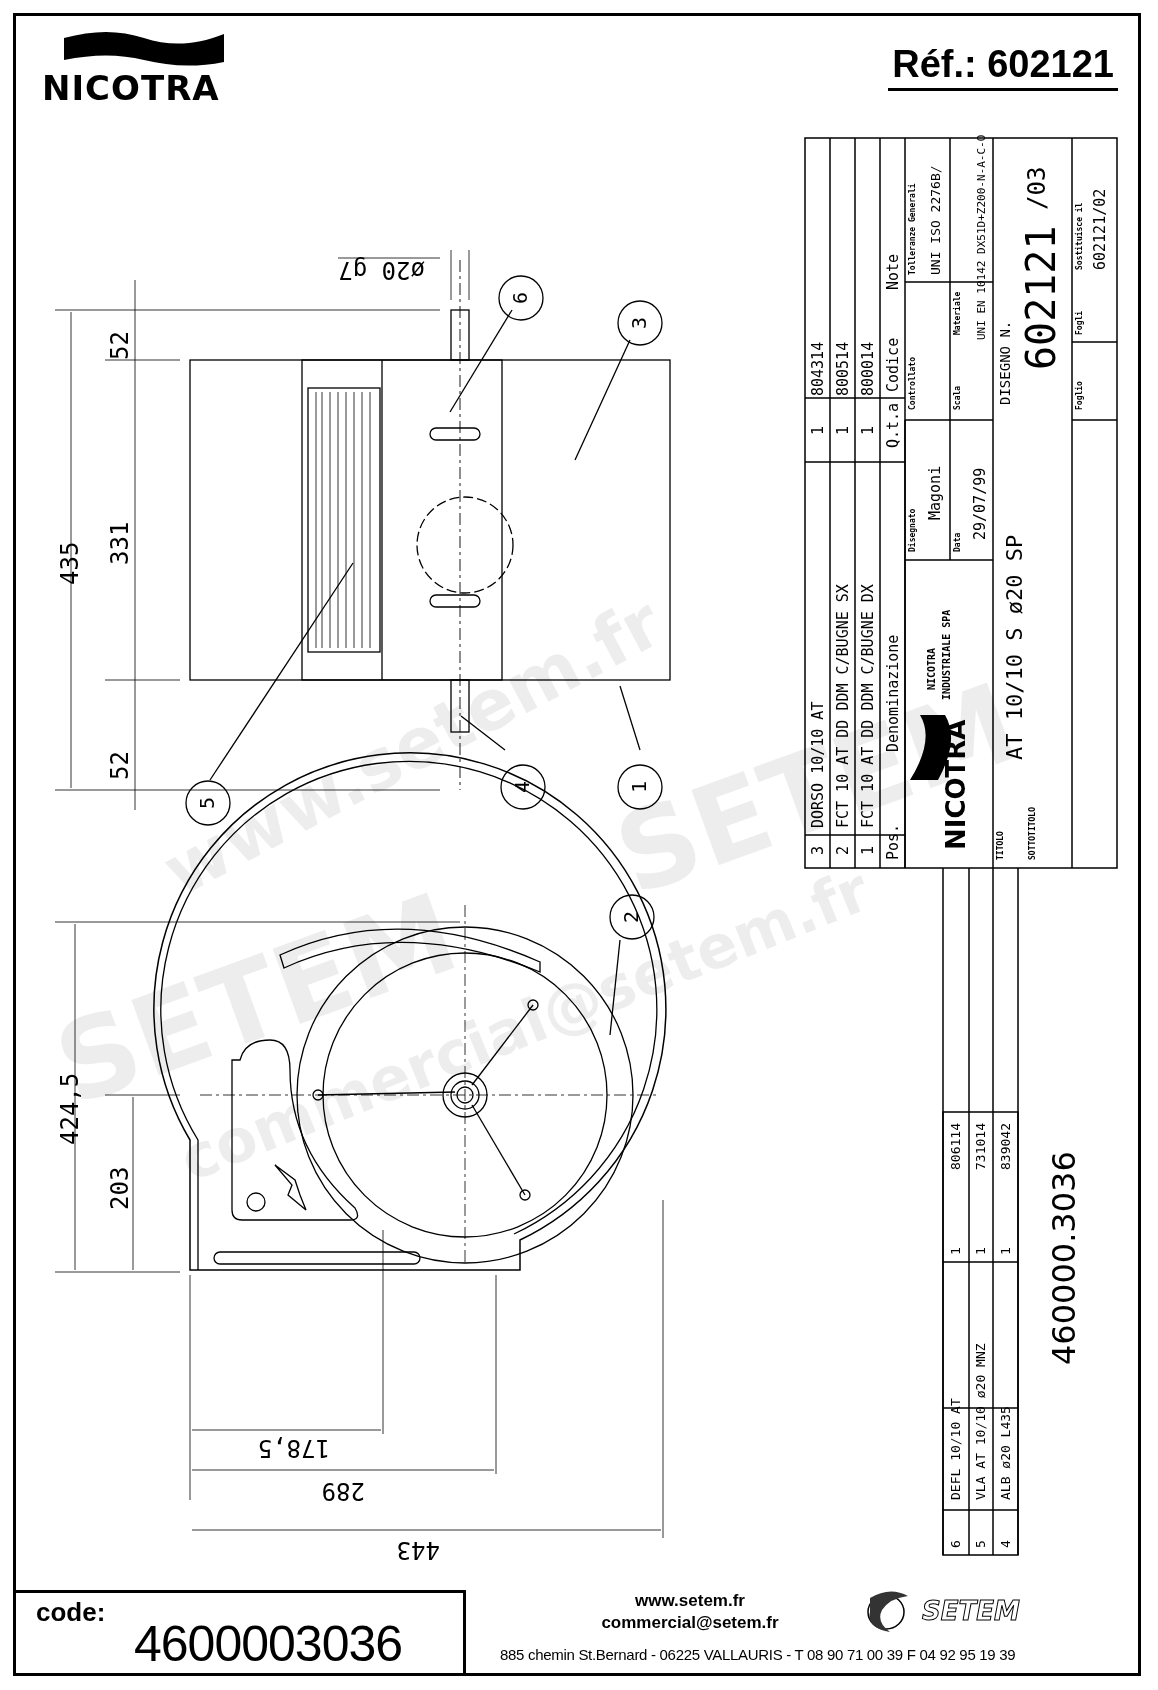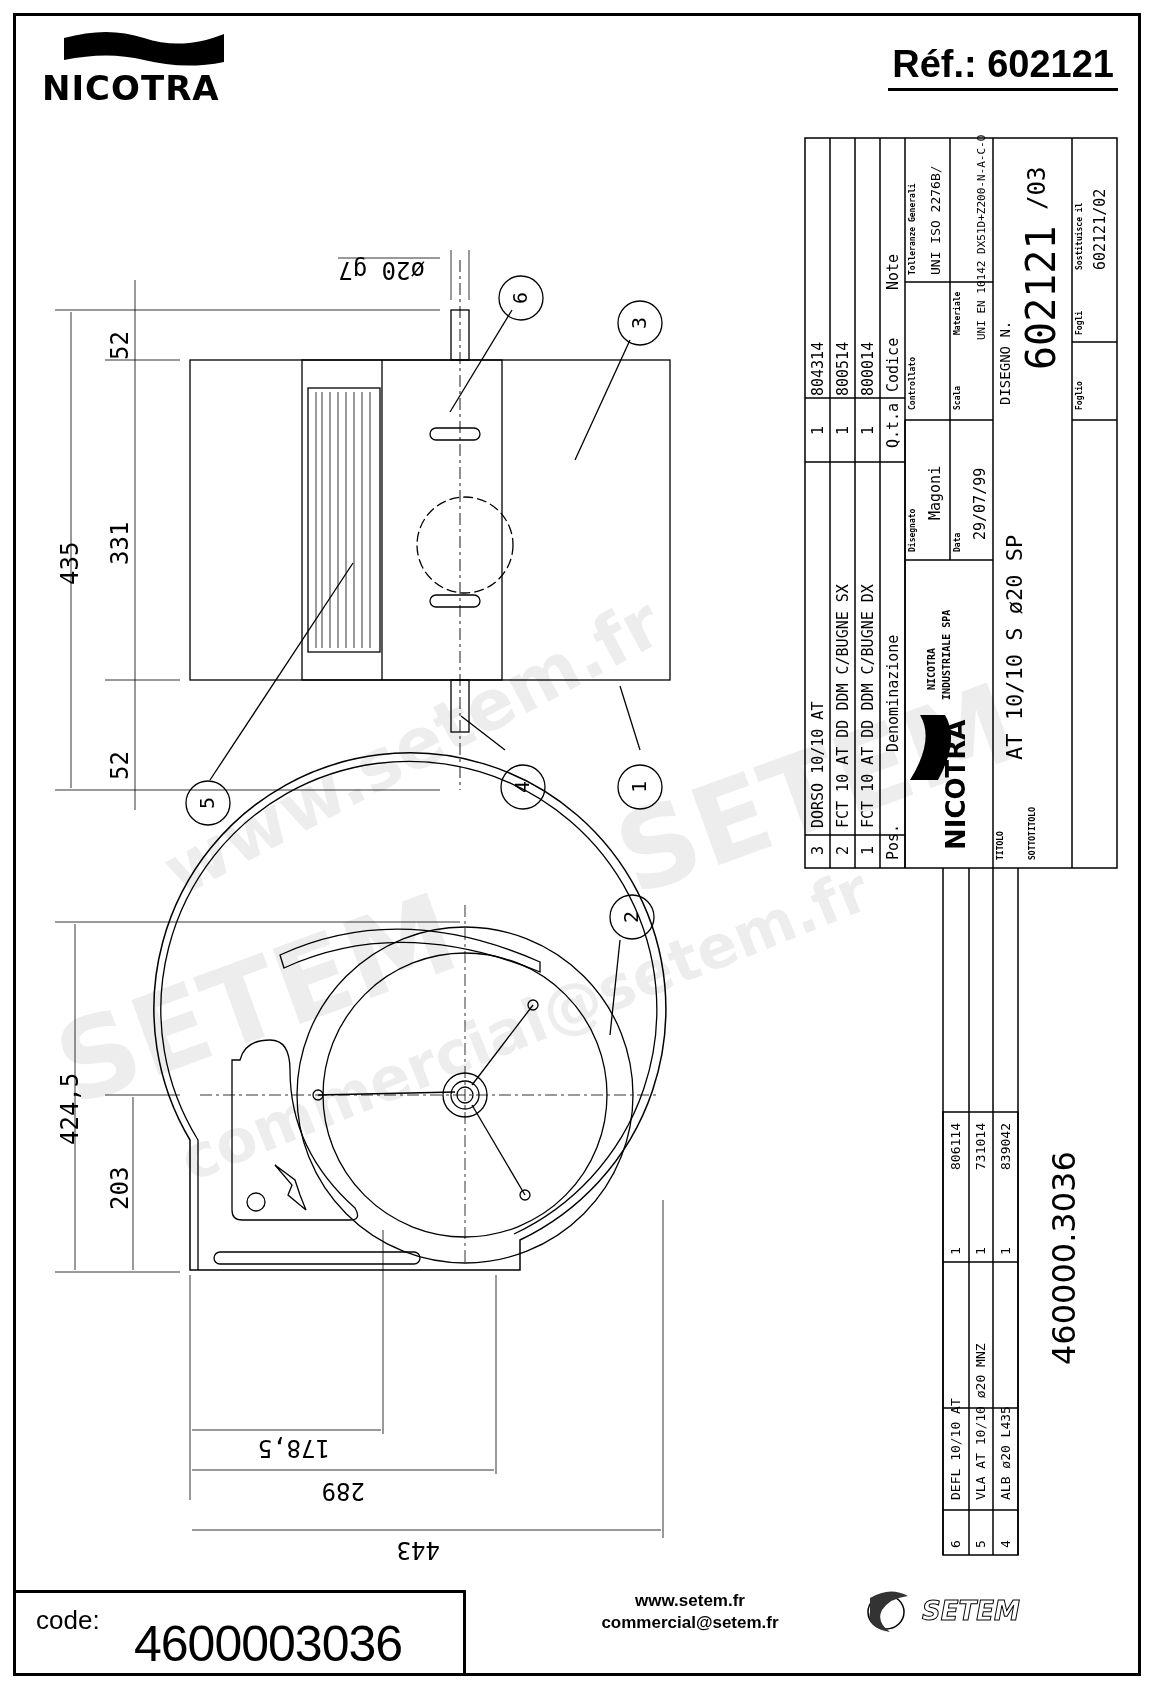--- a/index.html
+++ b/index.html
@@ -4,21 +4,21 @@
 <style>
   html,body{margin:0;padding:0;background:#fff;}
   body{width:1158px;height:1690px;position:relative;overflow:hidden;font-family:"Liberation Sans",sans-serif;color:#000;}
   .frame{position:absolute;left:13px;top:13px;width:1128px;height:1663px;border:3px solid #000;box-sizing:border-box;}
   .logo{position:absolute;left:42px;top:28px;width:210px;}
   .logo-wave{width:160px;height:38px;margin-left:22px;}
   .logo-text{font-family:"DejaVu Sans",sans-serif;font-weight:bold;font-size:34px;letter-spacing:1px;line-height:36px;}
   .ref{position:absolute;right:40px;top:42px;font-weight:bold;font-size:38px;border-bottom:3px solid #000;padding:0 4px 2px 4px;line-height:44px;}
   svg.drawing{position:absolute;left:0;top:0;}
   .code-box{position:absolute;left:16px;top:1590px;width:450px;height:86px;border-top:3px solid #000;border-right:3px solid #000;box-sizing:border-box;}
-  .code-label{position:absolute;left:20px;top:12px;font-weight:normal;font-size:26px;}
+  .code-label{position:absolute;left:20px;top:4px;font-weight:bold;font-size:26px;}
   .code-value{position:absolute;left:118px;top:22px;font-weight:normal;font-size:50px;letter-spacing:-1px;}
   .footer{position:absolute;left:470px;top:1590px;width:670px;height:84px;}
   .footer .web{position:absolute;left:110px;top:0;width:220px;text-align:center;font-weight:bold;font-size:17px;line-height:22px;}
   .footer .addr{position:absolute;left:30px;top:56px;font-size:15px;white-space:nowrap;letter-spacing:-0.3px;}
   .setem-logo{position:absolute;left:860px;top:1588px;width:260px;height:46px;}
   .watermark{position:absolute;pointer-events:none;color:rgba(0,0,0,0.07);font-weight:bold;font-family:"DejaVu Sans",sans-serif;white-space:nowrap;transform-origin:0 0;}
 </style>
 </head>
 <body>
 
@@ -259,20 +259,21 @@
 <div class="code-box">
   <span class="code-label">code:</span>
   <span class="code-value">4600003036</span>
 </div>
 
 <div class="footer">
   <div class="web">
     <div>www.setem.fr</div>
     <div>commercial@setem.fr</div>
   </div>
+  <div class="addr">885 chemin St.Bernard  -  06225 VALLAURIS  -  T 08 90 71 00 39   F 04 92 95 19 39</div>
 </div>
 <div class="setem-logo">
   <svg width="260" height="46" viewBox="0 0 260 46">
     <ellipse cx="26" cy="24" rx="18" ry="17" fill="none" stroke="#000" stroke-width="1.5"></ellipse>
     <path d="M10 10 Q30 -2 48 8 Q30 10 22 22 Q16 34 30 44 Q6 40 10 24 Z" fill="#333"></path>
     <text x="62" y="32" font-family="DejaVu Sans, sans-serif" font-size="26" font-style="italic" font-weight="bold" fill="none" stroke="#000" stroke-width="1">SETEM</text>
   </svg>
 </div>
 
 </body></html>

